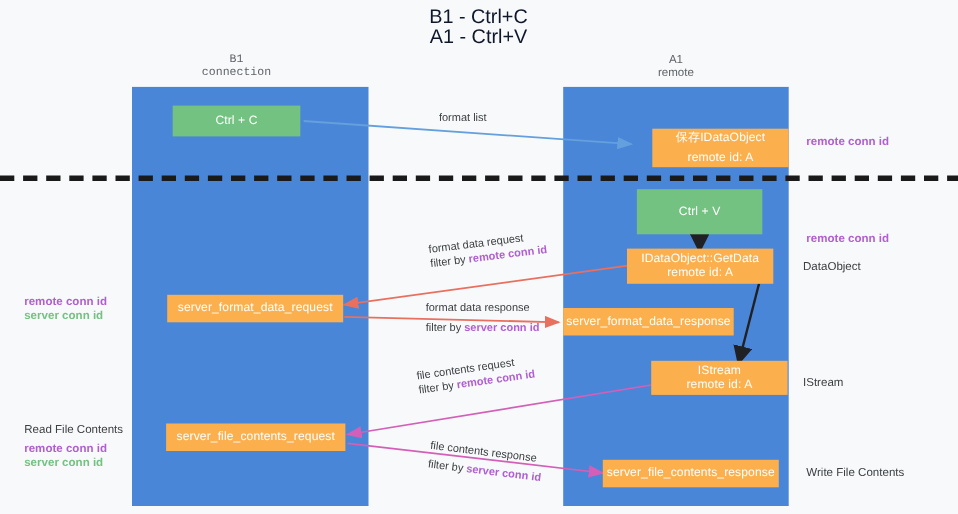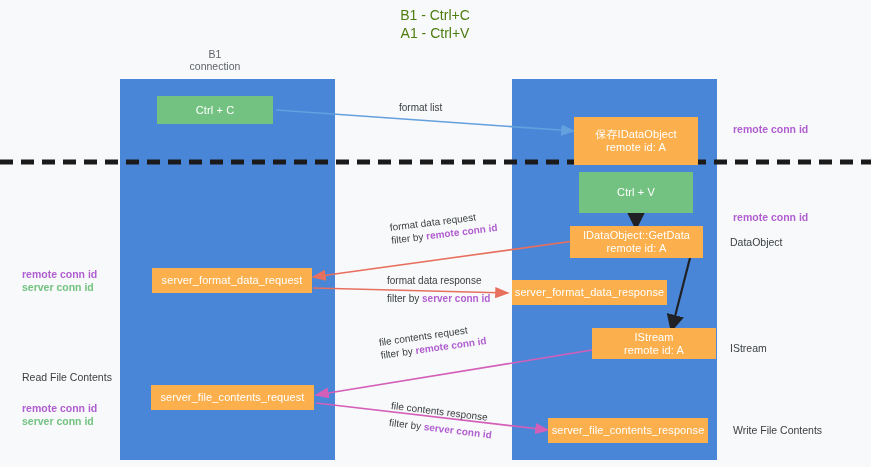--- a/index.html
+++ b/index.html
@@ -39,23 +39,23 @@
     letter-spacing: 0.1px;
     padding: 2px 4px;
   }
   .node.green { background: #73c281; }
   .node.orange { background: #fbb04d; }
   .node .l2 { font-weight: normal; }
 
   .title {
     position: absolute;
     text-align: center;
-    font-size: 14px;
+    font-size: 18px;
     line-height: 18px;
-    color: #4d7c0f;
+    color: #0f172a;
   }
   .lane-head {
     position: absolute;
     text-align: center;
     font-size: 10.5px;
     line-height: 12px;
     color: #5f6368;
   }
   .note {
     position: absolute;
@@ -86,23 +86,27 @@
 </head>
 <body>
 
 <div id="canvas">
 
   <div class="title" style="left:335px; top:6px; width:200px;">
     <div>B1 - Ctrl+C</div>
     <div>A1 - Ctrl+V</div>
   </div>
 
-  <div class="lane-head" style="left:120px; top:48px; width:190px;">
+  <div class="lane-head" style="left:120px; top:48px; width:190px;font-family:Liberation Mono, monospace;">
     <div>B1</div>
     <div>connection</div>
+  </div>
+  <div class="lane-head" style="left:512px; top:48px; width:205px;">
+    <div>A1</div>
+    <div>remote</div>
   </div>
 
   <div class="lane" style="left:120px; top:79px; width:215px; height:381px;"></div>
   <div class="lane" style="left:512px; top:79px; width:148px; height:381px;"></div>
   <div class="lane" style="left:660px; top:79px; width:57px; height:381px;"></div>
 
   <svg class="overlay" width="871" height="467">
     <defs>
       <marker id="arrBlue" markerWidth="9" markerHeight="7" refX="8" refY="3.5" orient="auto">
         <polygon points="0 0, 9 3.5, 0 7" fill="#63a0dd"></polygon>
@@ -132,21 +136,21 @@
 
     <line x1="592" y1="350" x2="316" y2="395" stroke="#d45fb8" stroke-width="1.6" marker-end="url(#arrMag)"></line>
 
     <line x1="316" y1="403" x2="548" y2="430" stroke="#d45fb8" stroke-width="1.6" marker-end="url(#arrMag)"></line>
   </svg>
 
   <div class="node green" style="left:157px; top:96px; width:116px; height:28px;">
     <span>Ctrl + C</span>
   </div>
 
-  <div class="node orange" style="left:574px; top:117px; width:124px; height:48px;">
+  <div class="node orange" style="left:593px; top:117px; width:124px; height:35px;justify-content:space-between;">
     <span>保存IDataObject</span>
     <span class="l2">remote id: A</span>
   </div>
 
   <div class="node green" style="left:579px; top:172px; width:114px; height:41px;">
     <span>Ctrl + V</span>
   </div>
 
   <div class="node orange" style="left:570px; top:226px; width:133px; height:32px;">
     <span>IDataObject::GetData</span>
@@ -204,17 +208,17 @@
 
   <div class="note" style="left:730px; top:236px;">DataObject</div>
 
   <div class="note" style="left:730px; top:342px;">IStream</div>
 
   <div class="note" style="left:733px; top:424px;">Write File Contents</div>
 
   <div class="note purple" style="left:22px; top:268px;">remote conn id</div>
   <div class="note green-t" style="left:22px; top:281px;">server conn id</div>
 
-  <div class="note" style="left:22px; top:371px;">Read File Contents</div>
+  <div class="note" style="left:22px; top:385px;">Read File Contents</div>
   <div class="note purple" style="left:22px; top:402px;">remote conn id</div>
   <div class="note green-t" style="left:22px; top:415px;">server conn id</div>
 
 </div>
 
 </body></html>

